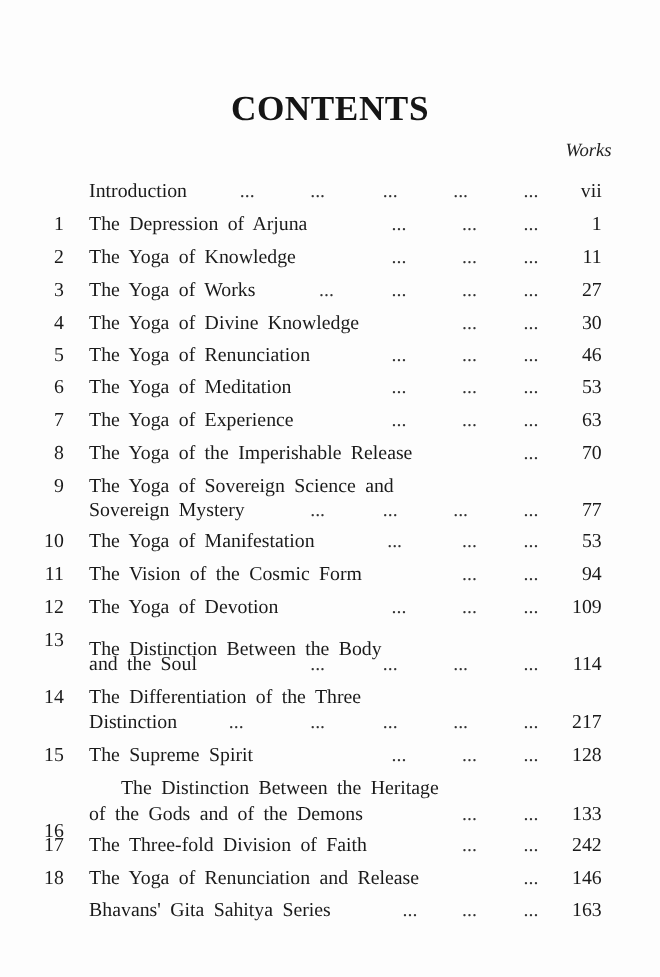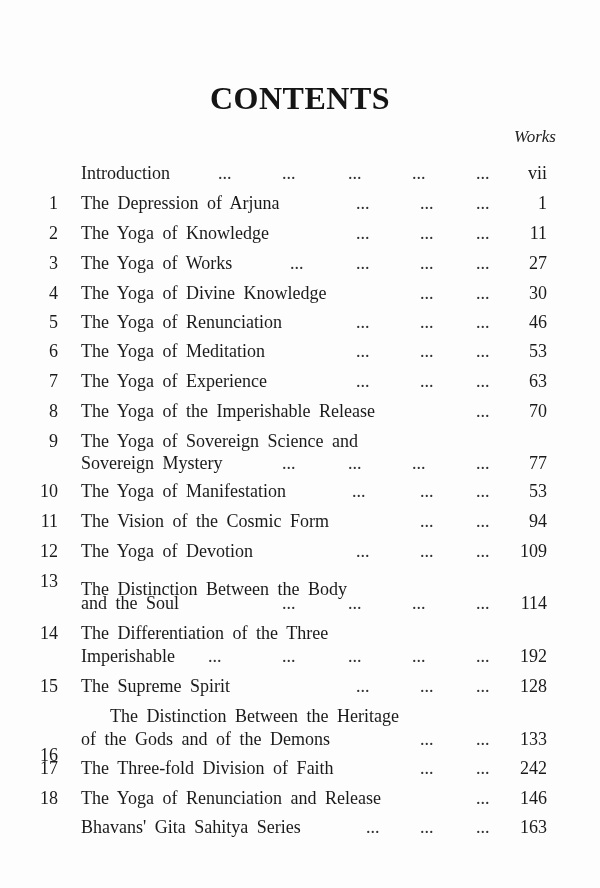--- a/index.html
+++ b/index.html
@@ -197,27 +197,27 @@
         <span class="line" style="top: 592px; text-align: center;">and the Soul</span>
         <span class="dots" style="left: 282px; top: 592px;">...</span>
         <span class="dots" style="left: 348px; top: 592px;">...</span>
         <span class="dots" style="left: 412px; top: 592px;">...</span>
         <span class="dots" style="left: 476px; top: 592px;">...</span>
         <span class="pg" style="top: 592px;">114</span>
       </div>
       <div class="entry" style="top: 0px;">
         <span class="num" style="top: 622px;">14</span>
         <span class="line" style="top: 622px;">The Differentiation of the Three</span>
-        <span class="line" style="top: 645px;">Imperishable</span>
+        <span class="line" style="top: 645px;">Distinction</span>
         <span class="dots" style="left: 208px; top: 645px;">...</span>
         <span class="dots" style="left: 282px; top: 645px;">...</span>
         <span class="dots" style="left: 348px; top: 645px;">...</span>
         <span class="dots" style="left: 412px; top: 645px;">...</span>
         <span class="dots" style="left: 476px; top: 645px;">...</span>
-        <span class="pg" style="top: 645px;">192</span>
+        <span class="pg" style="top: 645px;">217</span>
       </div>
       <div class="entry" style="top: 0px;">
         <span class="num" style="top: 675px;">15</span>
         <span class="line" style="top: 675px;">The Supreme Spirit</span>
         <span class="dots" style="left: 356px; top: 675px;">...</span>
         <span class="dots" style="left: 420px; top: 675px;">...</span>
         <span class="dots" style="left: 476px; top: 675px;">...</span>
         <span class="pg" style="top: 675px;">128</span>
       </div>
       <div class="entry" style="top: 0px;">

